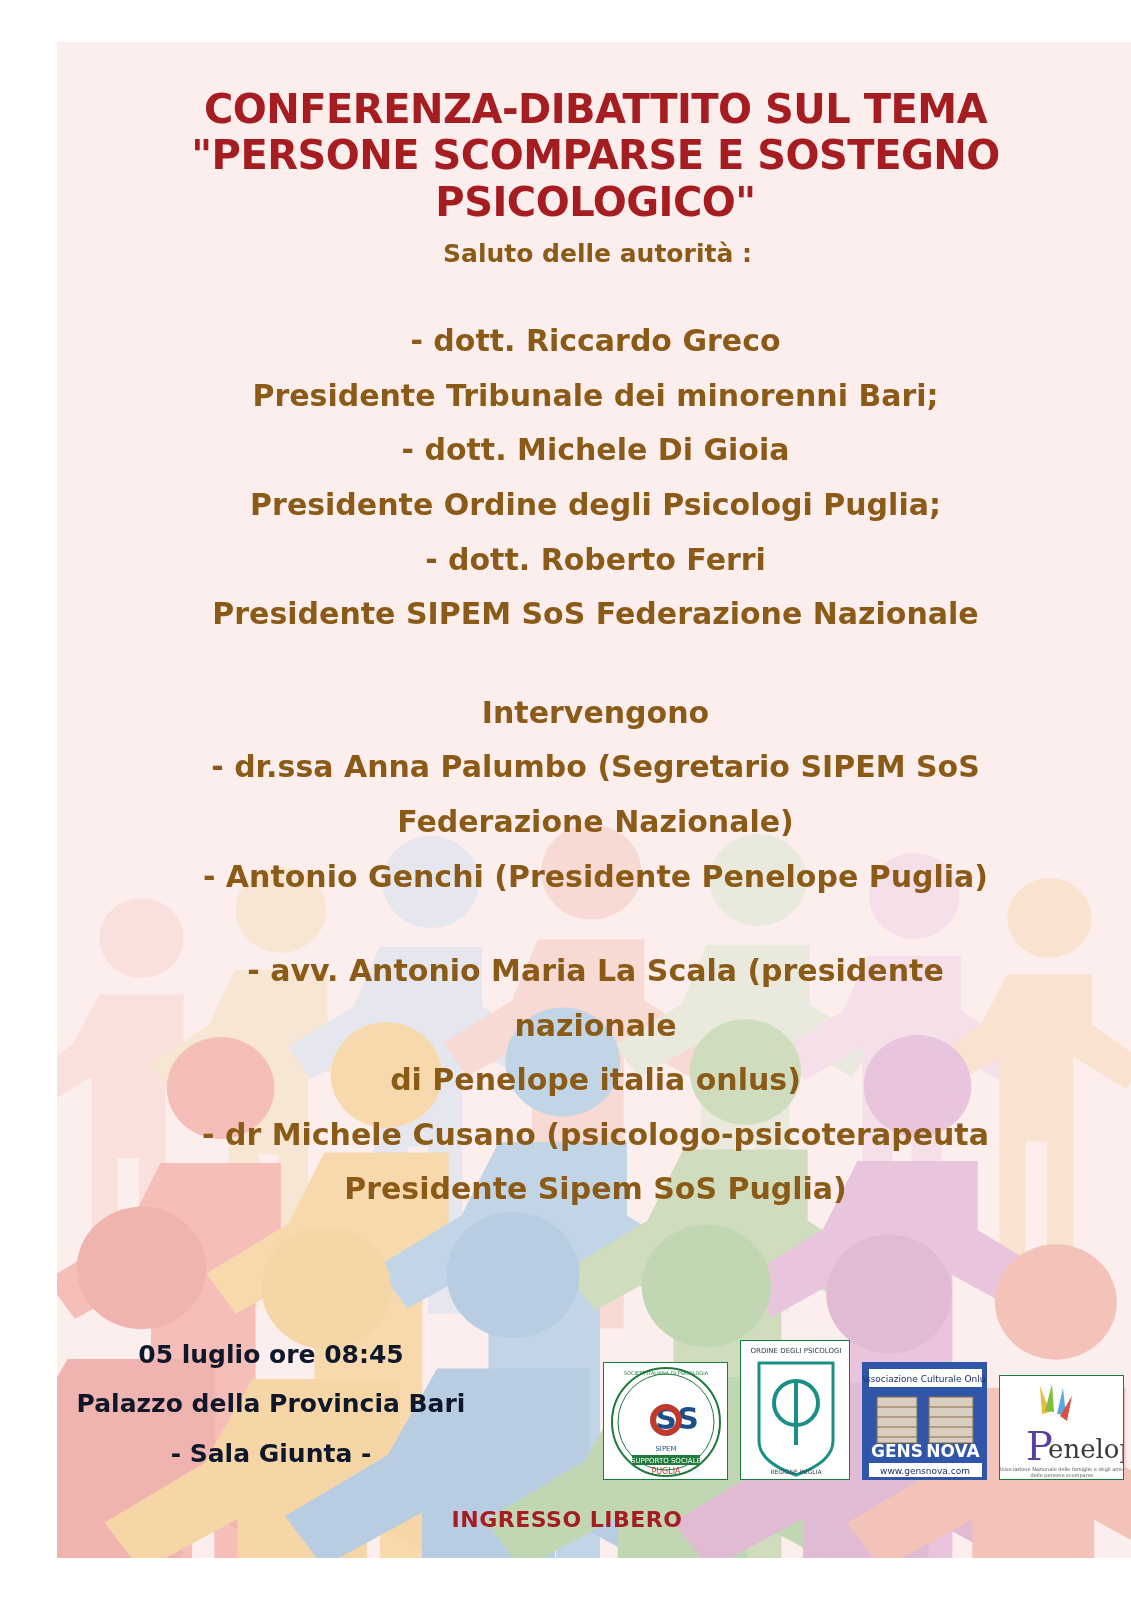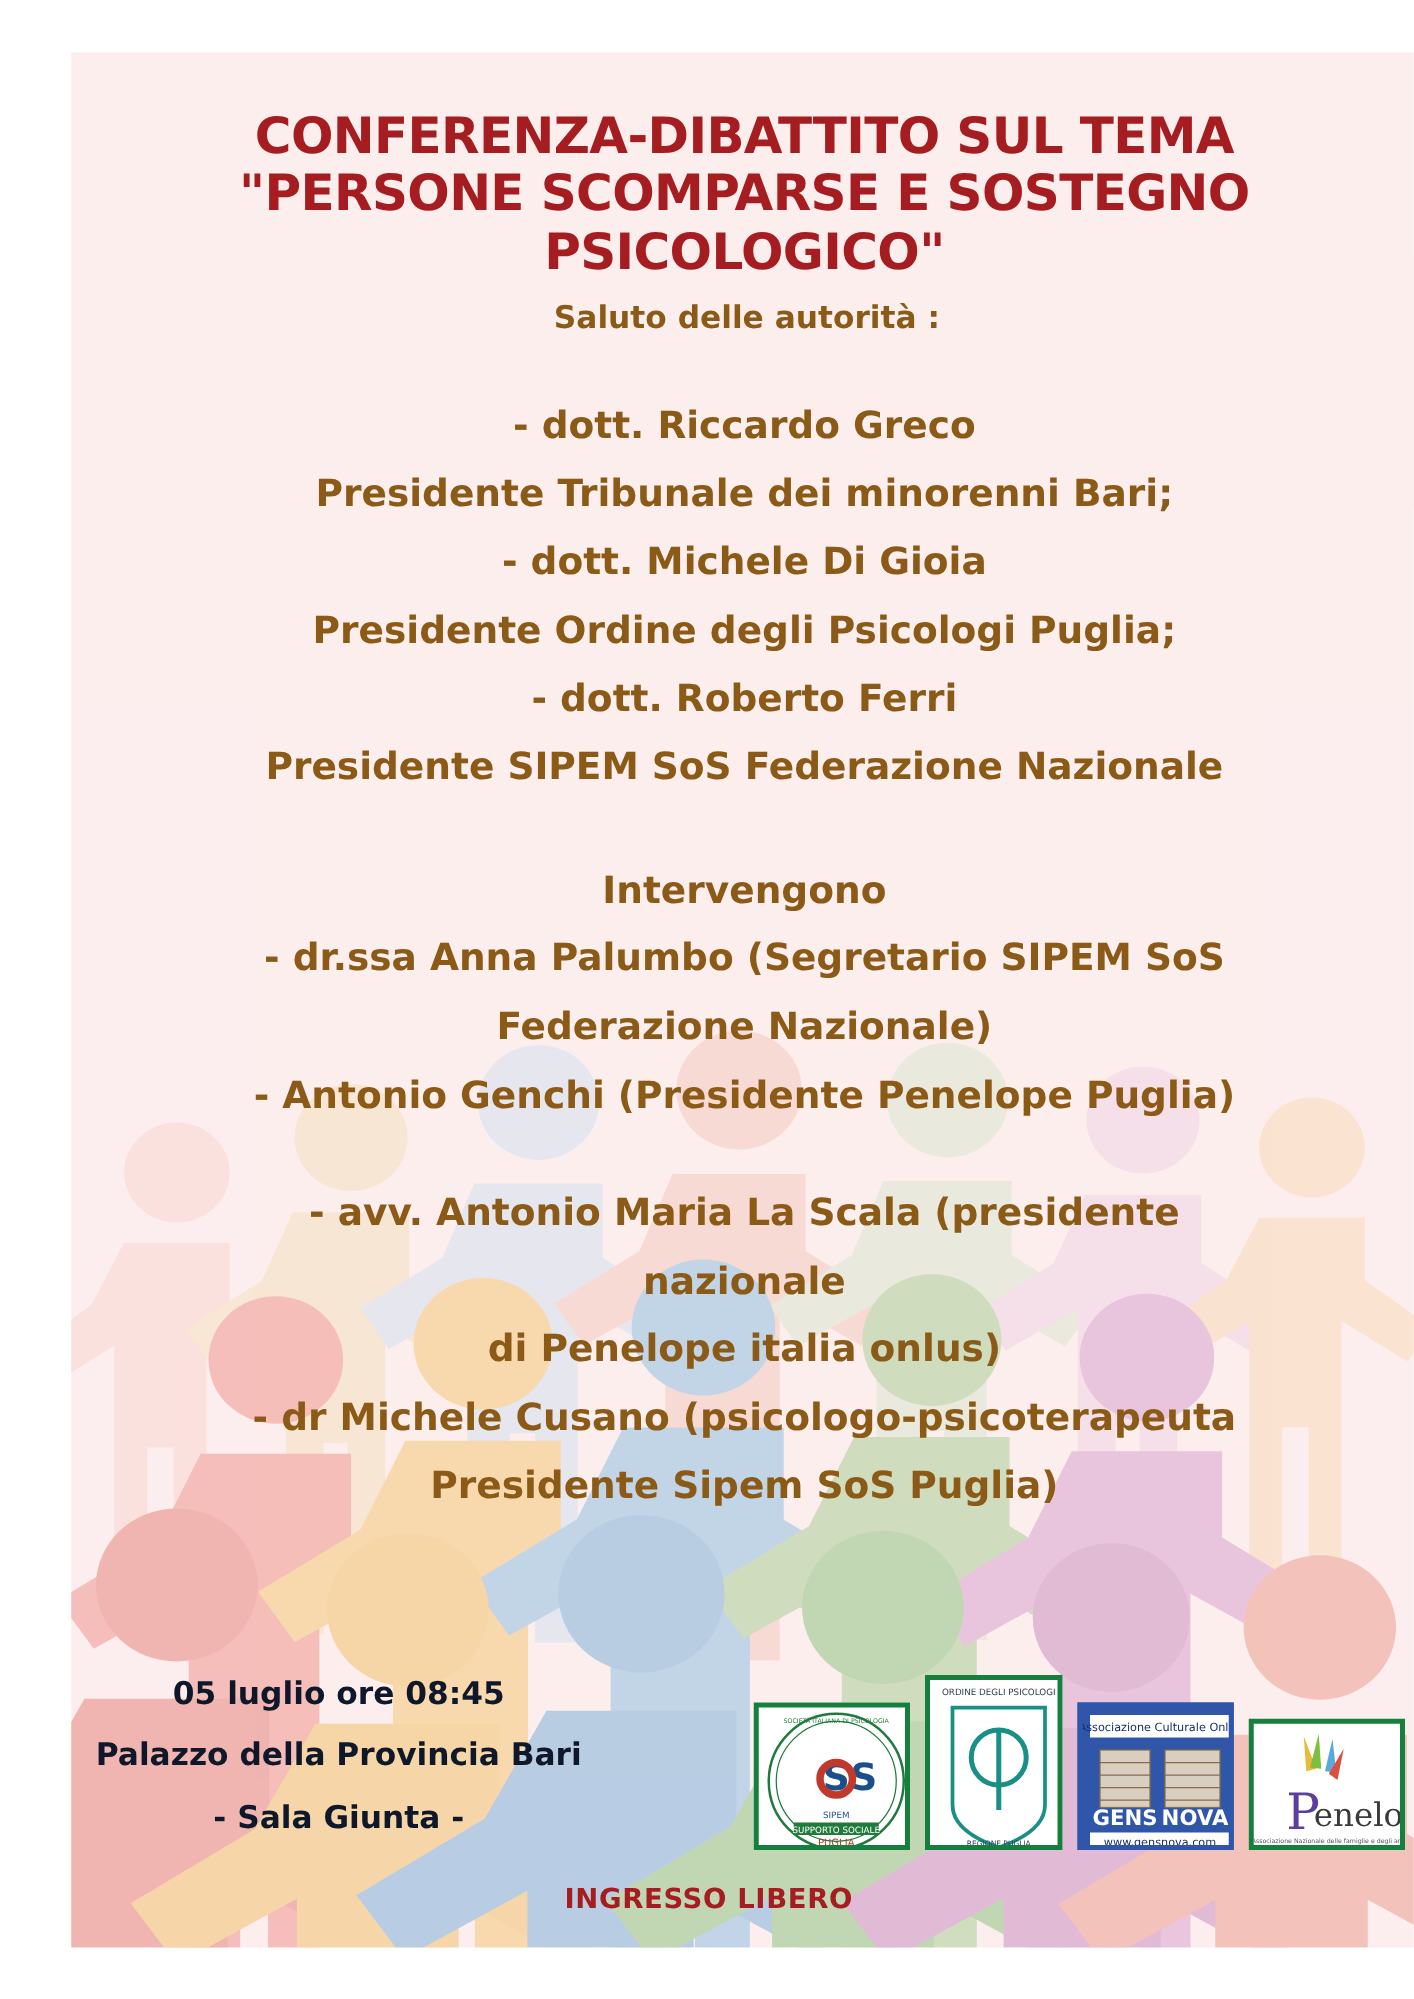--- a/index.html
+++ b/index.html
@@ -122,21 +122,21 @@
   .logos {
     position: absolute;
     right: 10px;
     bottom: 78px;
     display: flex;
     align-items: flex-end;
     gap: 12px;
   }
   .logo {
     background: #ffffff;
-    border: 4px solid #15803d;
+    border: 1px solid #15803d;
     box-sizing: border-box;
     position: relative;
     overflow: hidden;
   }
   
   .logo-sipem { width: 125px; height: 118px; }
   
   .logo-ordine { width: 110px; height: 140px; }
   
   .logo-gens { width: 125px; height: 118px; background: #2f56a8; border-color:#2f56a8;}

